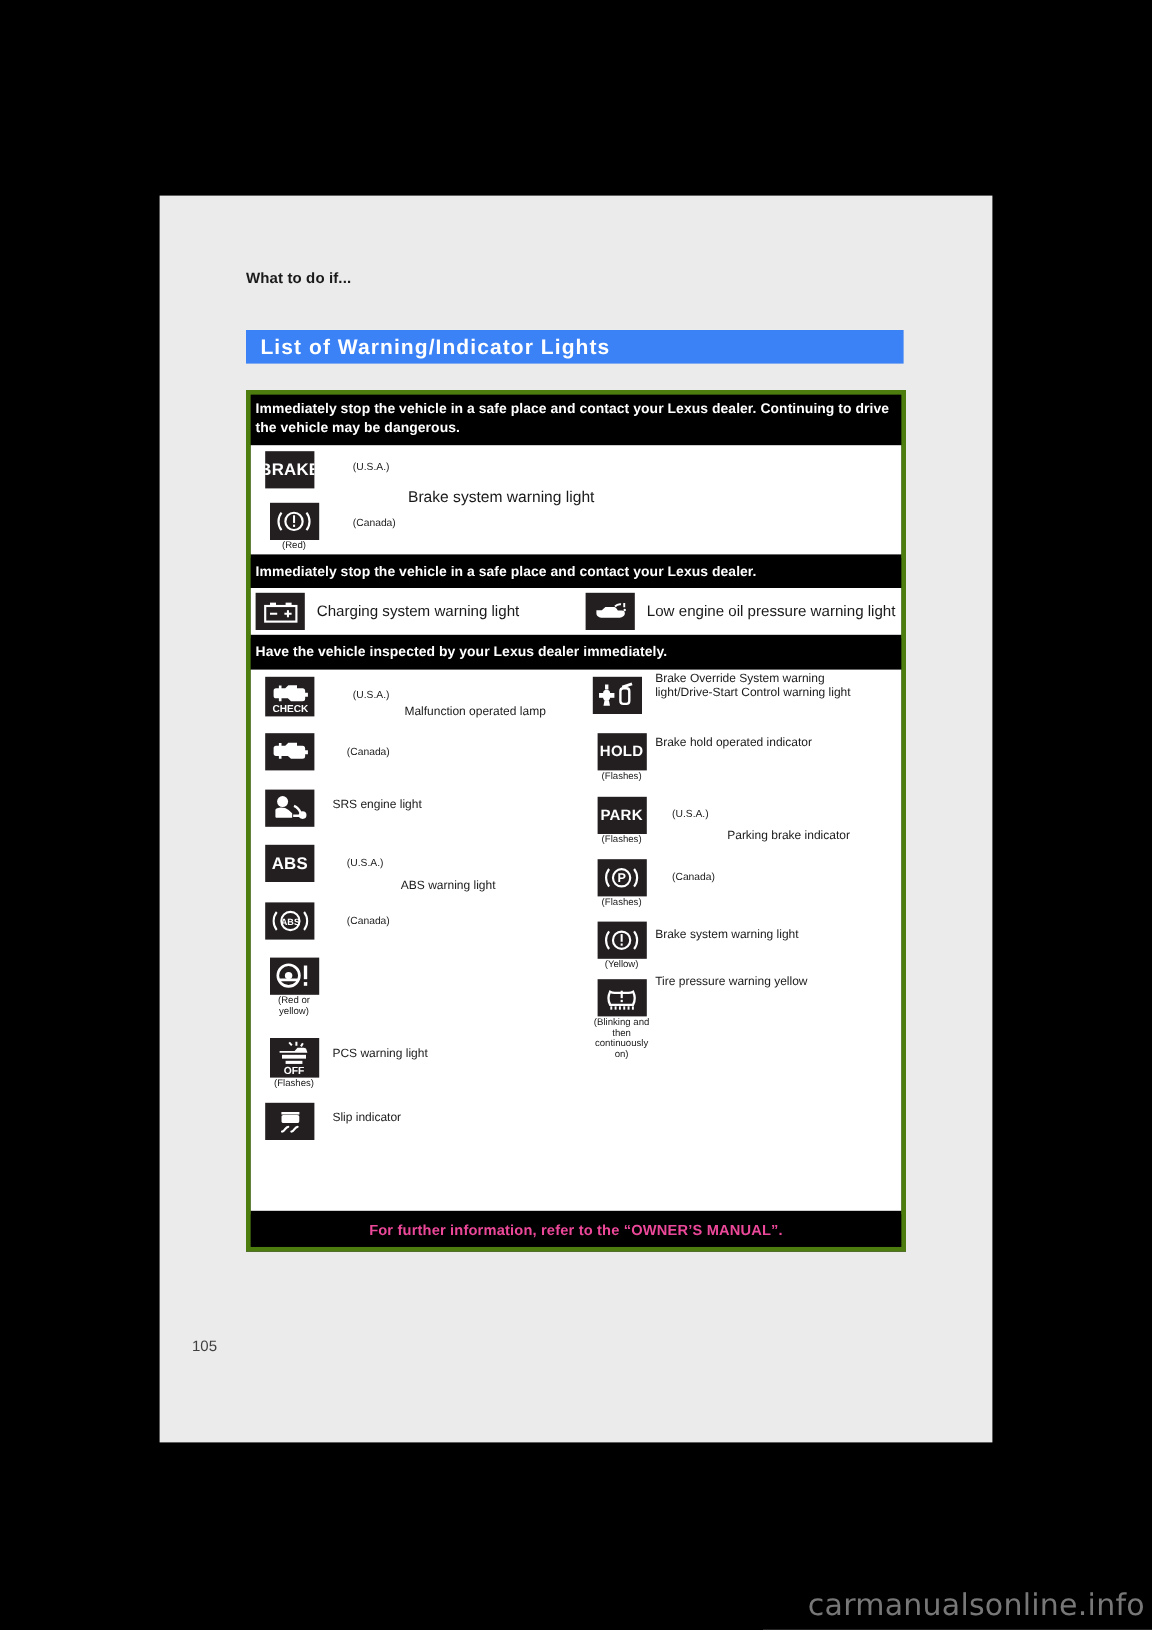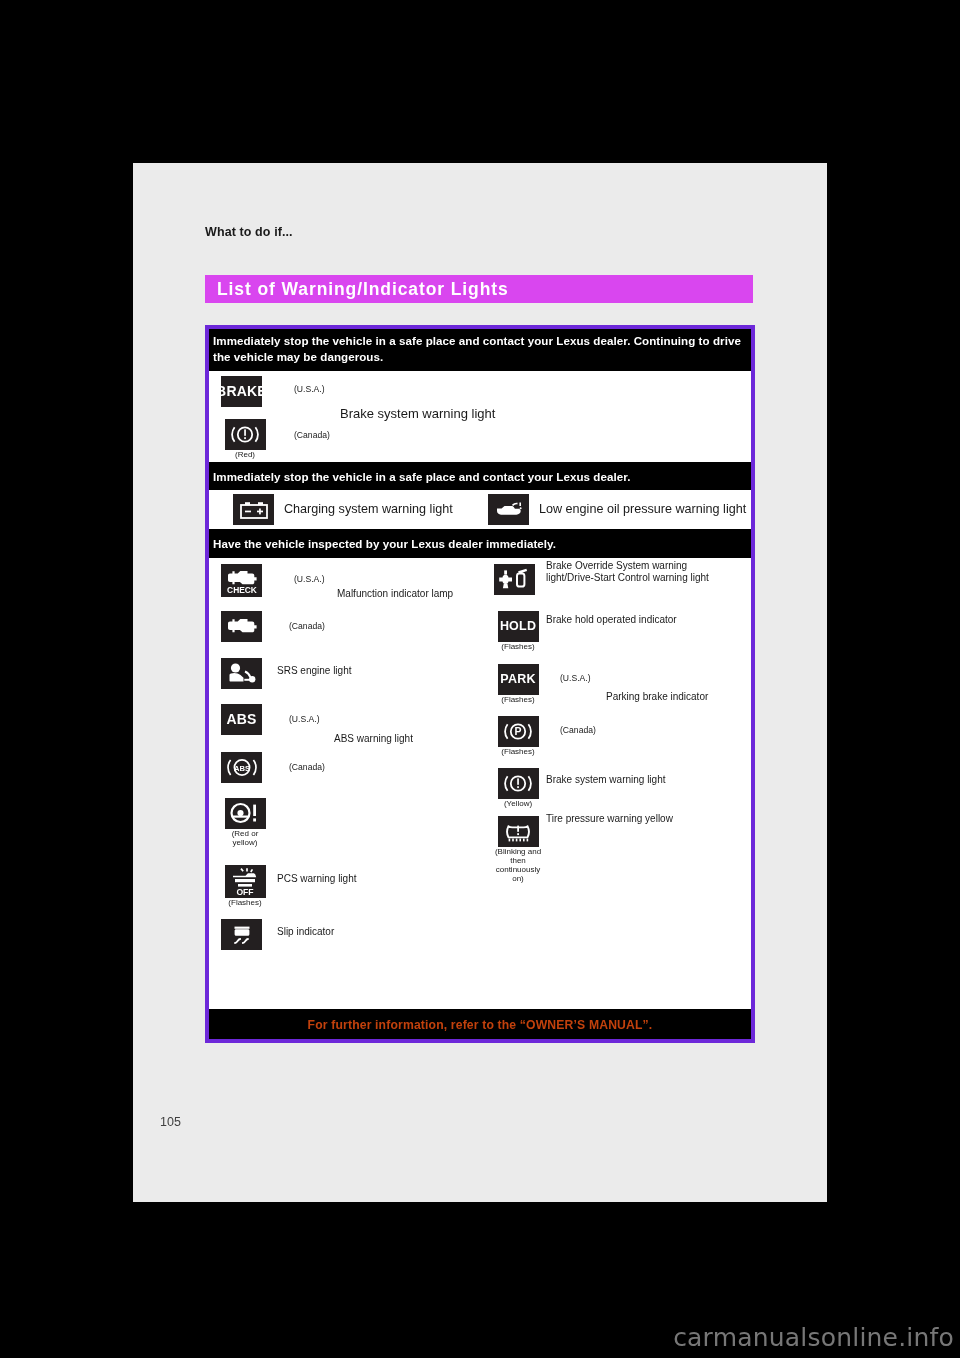--- a/index.html
+++ b/index.html
@@ -34,40 +34,40 @@
     color: #1a1a1a;
     letter-spacing: 0.1px;
   }
 
   .section-title-bar {
     position: absolute;
     left: 72px;
     top: 112px;
     width: 548px;
     height: 28px;
-    background: #d946ef;
+    background: #3b82f6;
     display: flex;
     align-items: center;
   }
   .section-title-bar .title-text {
     color: #ffffff;
     font-size: 17.5px;
     font-weight: bold;
     letter-spacing: 0.9px;
     margin-left: 12px;
   }
 
   
   .warn-table {
     position: absolute;
     left: 72px;
     top: 162px;
     width: 542px;
     background: #000000;
-    border: 4px solid #6d28d9;
+    border: 4px solid #4d7c0f;
     box-sizing: content-box;
   }
 
   .band {
     background: #000000;
     color: #ffffff;
     font-size: 11.6px;
     font-weight: bold;
     line-height: 1.42;
     padding: 4px 4px 5px 4px;
@@ -75,21 +75,21 @@
   }
 
   .panel {
     background: #ffffff;
     margin: 0 0 3px 0;
     position: relative;
   }
 
   .footer-band {
     background: #000000;
-    color: #c2410c;
+    color: #ec4899;
     font-size: 12.2px;
     font-weight: bold;
     text-align: center;
     padding: 6px 0 7px 0;
     letter-spacing: 0.15px;
   }
 
   
   .icon-tile {
     width: 41px;
@@ -152,21 +152,21 @@
     display: flex;
     align-items: stretch;
     height: 39px;
   }
   .sec2 .half {
     display: flex;
     align-items: center;
     width: 50%;
     box-sizing: border-box;
   }
-  .sec2 .half.left { padding-left: 24px; }
+  .sec2 .half.left { padding-left: 4px; }
   .sec2 .half.right { padding-left: 8px; }
   .sec2 .txt { margin-left: 10px; font-size: 12.6px; line-height: 1.2; }
 
   
   .sec3 {
     position: relative;
     height: 451px;
   }
   .sec3 .col-left  { position: absolute; left: 0;   top: 0; width: 271px; height: 100%; }
   .sec3 .col-right { position: absolute; left: 271px; top: 0; width: 271px; height: 100%; }
@@ -325,21 +325,21 @@
 
         <div class="icon-col abs L-mil-can-icon">
           <div class="icon-tile">
             <svg width="36" height="24" viewBox="0 0 36 24">
               <path d="M6 7.5h2.4V5.2h2.2v2.3h3.1l2.6-2.5h7.2v2.5h4.6c1.4 0 2.2.8 2.2 2.1v1.6h2.3v3.4h-2.3v1.6c0 1.4-.8 2.1-2.2 2.1h-9.6l-2.6-2.4h-5.3v2.4H8.4v-2.4H6c-1.3 0-2-.8-2-2V9.6c0-1.3.7-2.1 2-2.1z" fill="#ffffff"></path>
             </svg>
           </div>
         </div>
         <div class="region-tag abs L-mil-can-tag">(Canada)</div>
 
-        <div class="item-label abs L-mil-name">Malfunction indicator lamp</div>
+        <div class="item-label abs L-mil-name">Malfunction operated lamp</div>
 
         <div class="icon-col abs L-srs-icon">
           <div class="icon-tile">
             <svg width="34" height="24" viewBox="0 0 34 24">
               <circle cx="10.5" cy="7" r="4.6" fill="#ffffff"></circle>
               <path d="M6 12.5c3-1 7-.6 9.5 1.6l3 2.6v3.8H5.5c-.6 0-1-.5-1-1.1v-5.3c0-.9.7-1.4 1.5-1.6z" fill="#ffffff"></path>
               <path d="M20 10.5c2.4 1 4.4 3 5.3 5.6" fill="none" stroke="#ffffff" stroke-width="2"></path>
               <circle cx="27.2" cy="18.2" r="3.2" fill="#ffffff"></circle>
               <path d="M19.3 18.8h8.4" fill="none" stroke="#ffffff" stroke-width="2"></path>
             </svg>

